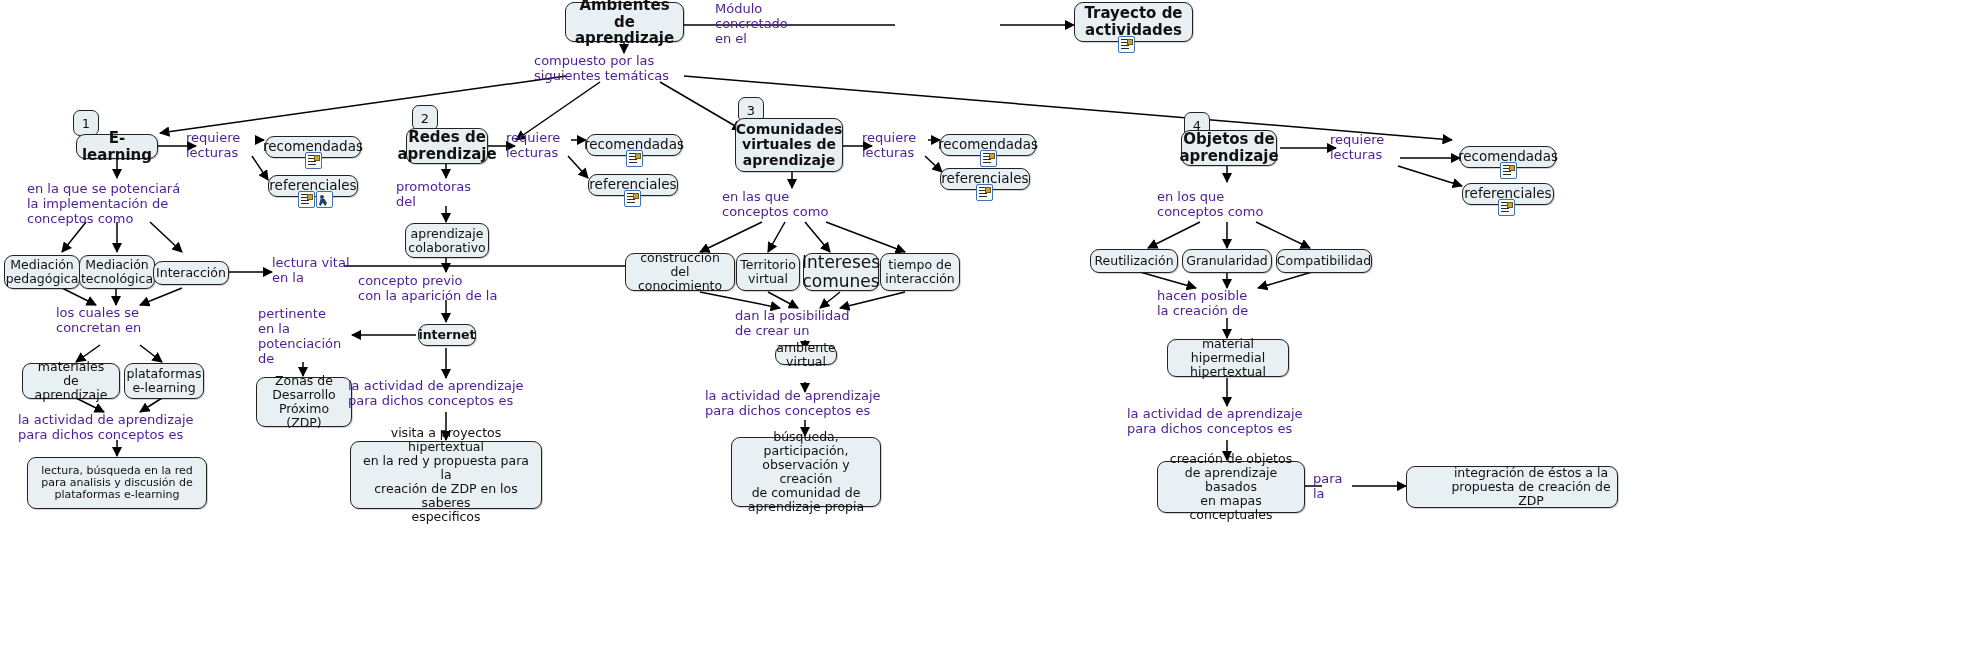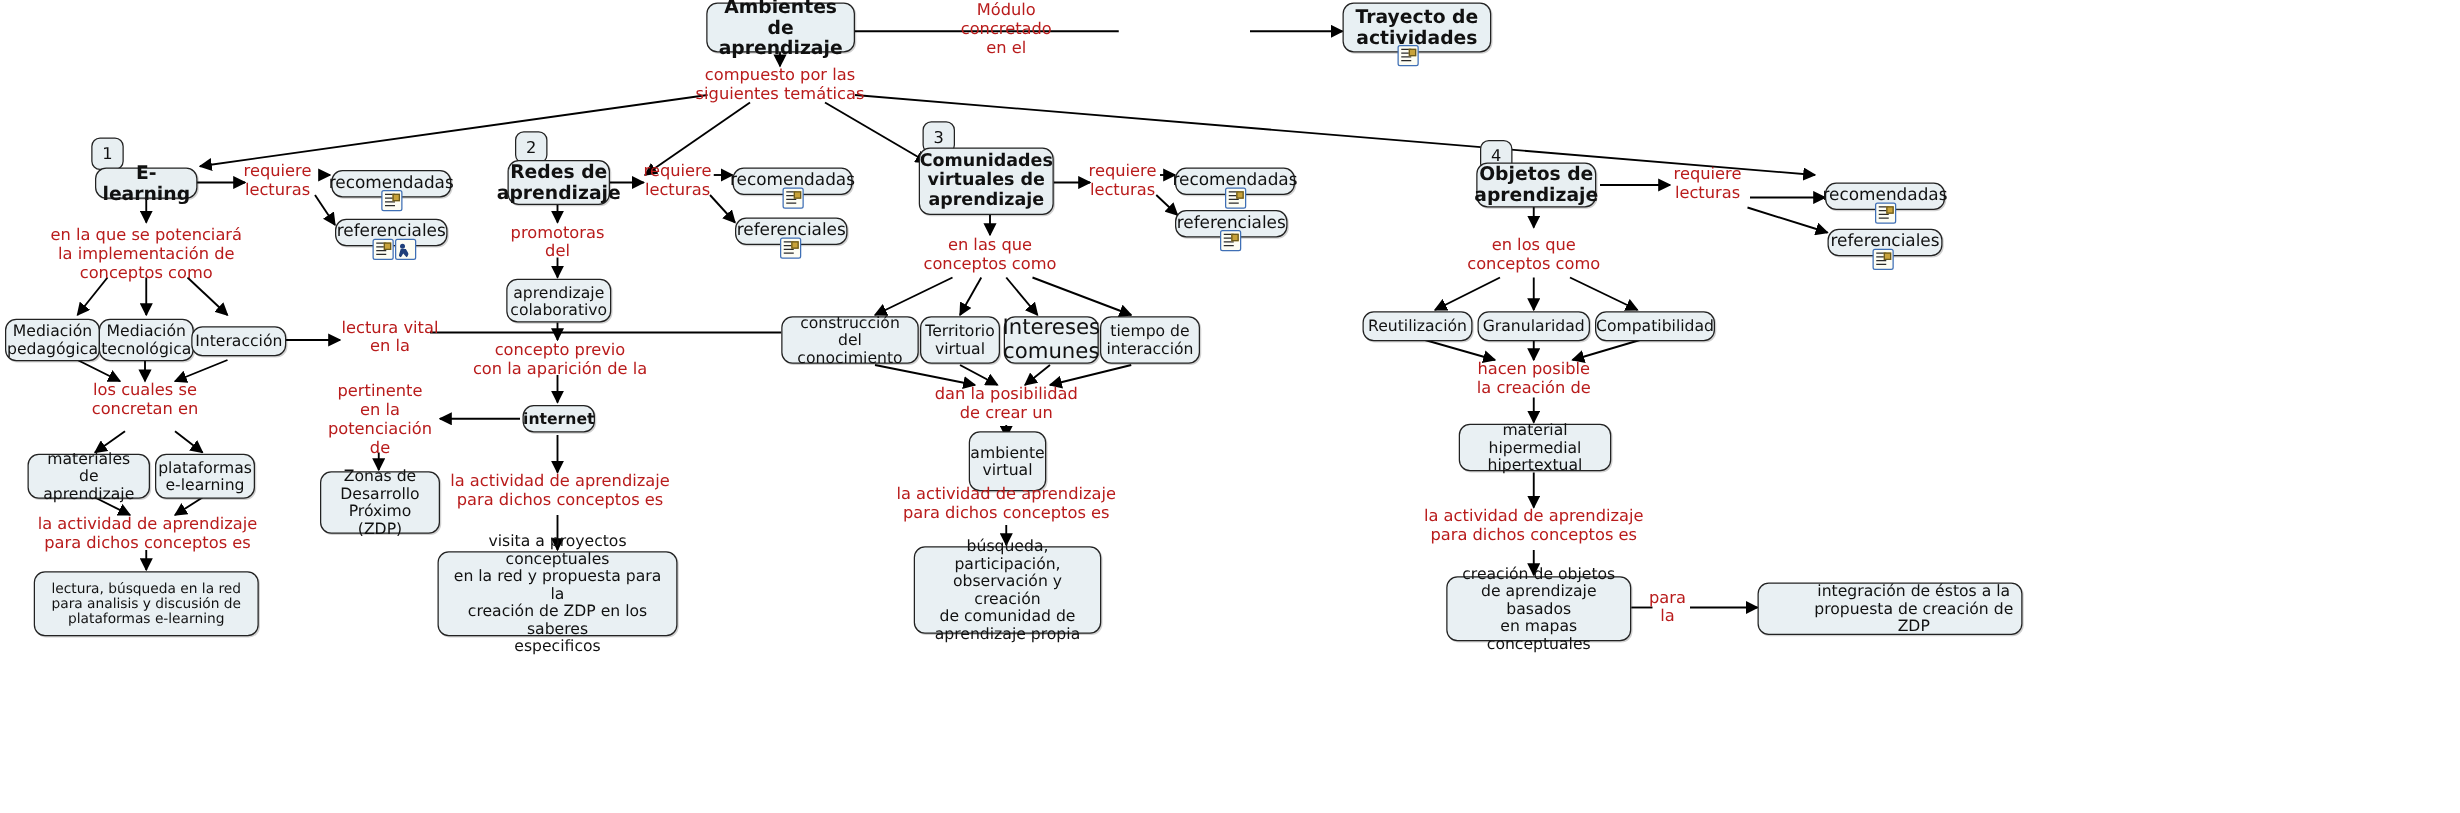--- a/index.html
+++ b/index.html
@@ -41,24 +41,23 @@
     background:#e8eff2;
     border:1.2px solid #222;
     border-radius:7px;
     display:flex;align-items:center;justify-content:center;
     font-size:13px;color:#111;
   }
 
   
   .linklabel{
     position:absolute;
-    text-align:center;
     font-size:13px;
     line-height:1.15;
-    color:#b91c1c;
+    color:#4c1d95;
     white-space:pre-line;
     background:transparent;
   }
 
   
   .icons{
     position:absolute;
     display:flex;
     gap:1px;
     align-items:center;
@@ -331,21 +330,21 @@
   <div class="node plain" style="left:256px;top:377px;width:96px;height:50px;font-size:12.5px;">
     <span class="txt">Zonas de
 Desarrollo
 Próximo (ZDP)</span>
   </div>
 
   <div class="linklabel" style="left:348px;top:379px;width:200px;">la actividad de aprendizaje
 para dichos conceptos es</div>
 
   <div class="node plain" style="left:350px;top:441px;width:192px;height:68px;font-size:12.5px;">
-    <span class="txt">visita a proyectos conceptuales
+    <span class="txt">visita a proyectos hipertextual
 en la red y propuesta para la
 creación de ZDP en los saberes
 especificos</span>
   </div>
 
   <div class="node theme" style="left:735px;top:118px;width:108px;height:54px;font-size:14px;">
     <span class="txt">Comunidades
 virtuales de
 aprendizaje</span>
   </div>
@@ -383,21 +382,21 @@
 comunes</span>
   </div>
   <div class="node plain" style="left:880px;top:253px;width:80px;height:38px;font-size:12.5px;">
     <span class="txt">tiempo de
 interacción</span>
   </div>
 
   <div class="linklabel" style="left:735px;top:309px;width:140px;">dan la posibilidad
 de crear un</div>
 
-  <div class="node plain" style="left:775px;top:345px;width:62px;height:48px;font-size:12.5px;">
+  <div class="node plain" style="left:775px;top:345px;width:62px;height:20px;font-size:12.5px;">
     <span class="txt">ambiente
 virtual</span>
   </div>
 
   <div class="linklabel" style="left:705px;top:389px;width:200px;">la actividad de aprendizaje
 para dichos conceptos es</div>
 
   <div class="node plain" style="left:731px;top:437px;width:150px;height:70px;font-size:12.5px;">
     <span class="txt">búsqueda, participación,
 observación y creación

